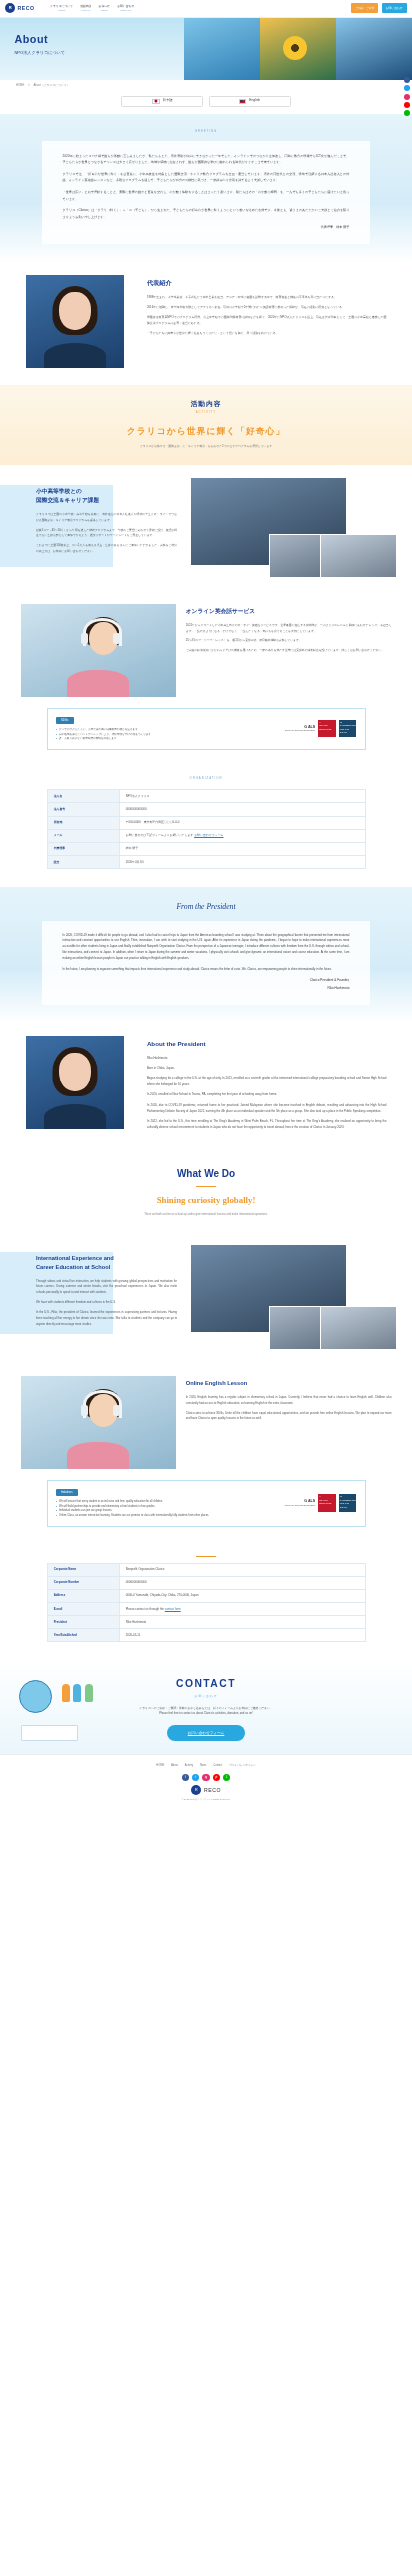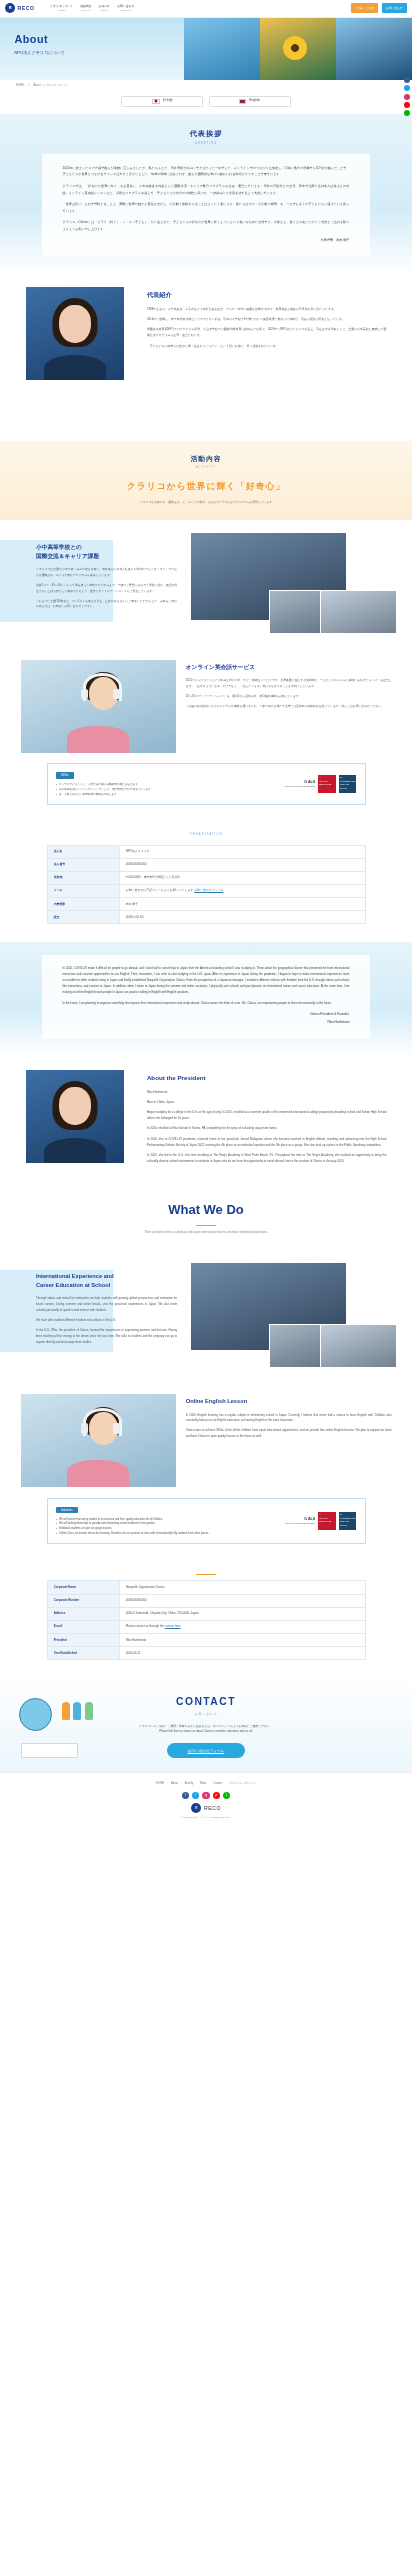--- a/index.html
+++ b/index.html
@@ -151,21 +151,21 @@
     border: 0; background: #9fdcf2; z-index: -1;
   }
   .profile-text { flex: 1; padding-top: 3.1px; }
   .profile-name { font-size: 6.2px; color: #1b3f8f; font-weight: bold; margin-bottom: 5.2px; }
   .profile-body { font-size: 2.9px; line-height: 2.1; color: #555; text-align: justify; }
   .profile-body p { margin-bottom: 4.1px; }
 
   
   .activity-hero {
     background: linear-gradient(180deg,#fdf6e8 0%, #fceed4 100%);
-    padding: 12.4px 0 15.5px; text-align: center; position: relative; margin-top: 43px;
+    padding: 12.4px 0 15.5px; text-align: center; position: relative;
   }
   .activity-title { font-size: 6.7px; color: #1b3f8f; font-weight: bold; letter-spacing: 1px; }
   .activity-en { font-size: 2.8px; color: #e0a94a; letter-spacing: 1px; margin: 1px 0 9.3px; }
   .activity-catch {
     font-size: 8.8px; color: #f09a2e; font-weight: bold; letter-spacing: 1px;
   }
   .activity-sub { font-size: 2.8px; color: #777; margin-top: 5.2px; }
 
   
   .block { position: relative; padding: 13.4px 0; }
@@ -245,21 +245,21 @@
     padding: 13.4px 0 17.5px;
   }
   .en-title {
     text-align:center; font-size: 7.7px; color: #1b3f8f; font-style: italic;
     font-family: "Liberation Serif", serif; margin-bottom: 8.2px;
   }
   .en-body { font-size: 2.8px; line-height: 2.1; color: #444; text-align: justify; }
   .en-body p { margin-bottom: 5.2px; }
 
   .en-what { background: #fff; padding: 13.4px 0 13.4px; text-align: center; }
-  .en-what h2 { font-size: 13px; color: #1b3f8f; font-weight: bold; }
+  .en-what h2 { font-size: 10px; color: #1b3f8f; font-weight: bold; }
   .en-what .catch { font-size: 8.8px; color: #f09a2e; font-weight: bold; margin-top: 6.2px; font-family: "Liberation Serif", serif; }
   .en-what .note { font-size: 2.7px; color: #888; margin-top: 5.2px; }
 
   
   .contact-sec {
     background: linear-gradient(180deg,#ffffff,#eaf6fc);
     padding: 15.5px 0 13.4px; text-align: center; position: relative; overflow: hidden;
   }
   .contact-title { font-size: 10.3px; color: #1b3f8f; font-weight: bold; letter-spacing: 1.5px; }
   .contact-en { font-size: 2.8px; color: #7aa7d8; letter-spacing: 1px; margin-top: 1px; }
@@ -365,21 +365,20 @@
       <span class="flag flag-jp"></span>
       <span>日本語</span>
     </div>
     <div class="lang-btn">
       <span class="flag flag-us"></span>
       <span>English</span>
     </div>
   </div>
 
   <div class="greeting-wrap">
-    <div class="sec-title">代表挨拶</div>
     <div class="sec-title-en">GREETING</div>
     <div class="greeting-card">
       <div class="body-text">
         <p>2020年に始まったコロナ禍で誰もが移動に苦しみましたが、私たちもまた、海外渡航が自由にできなかった一年でした。オンラインでのつながりは加速し、同時に教育の現場でもICT化が進んだことで、子どもたちが世界とつながるチャンスは大きく広がりました。地域や環境に左右されず、誰もが国際的な学びに触れられる時代がすぐそこまで来ています。</p>
         <p>クラリコでは、「好奇心が世界に輝く」を合言葉に、小中高校生を対象とした国際交流・キャリア教育プログラムを企画・運営しています。海外の同世代との交流、現地で活躍する日本人社会人との対話、オンライン英会話レッスンなど、多彩なプログラムを通して、子どもたちが自分の可能性に気づき、一歩踏み出す勇気を持てるよう支援しています。</p>
         <p>「世界は広い」と頭で理解することと、実際に世界の誰かと言葉を交わし、心が動く体験をすることはまったく違います。私たちはその「心が動く瞬間」を、一人でも多くの子どもたちに届けたいと願っています。</p>
         <p>クラリコ（Clarico）は「クラリ（輝く）」＋「コ（子ども）」から生まれた、子どもたちの好奇心が世界に輝くようにという想いを込めた名前です。今後とも、皆さまのあたたかいご支援とご協力を賜りますようお願い申し上げます。</p>
       </div>
       <div class="sign">代表理事　橋本 陽子</div>
     </div>
@@ -519,20 +518,21 @@
       </tr>
       <tr>
         <th>設立</th>
         <td>2020年4月1日</td>
       </tr>
     </tbody>
       </table>
   </div>
 
   <div class="en-greeting">
+    <div class="en-title">From the President</div>
     <div class="greeting-card">
       <div class="en-body">
         <p>In 2020, COVID-19 made it difficult for people to go abroad, and I also had to cancel trips to Japan from the Americas boarding school I was studying at. Three about the geographical barrier that prevented me from international interaction and constant opportunities to use English. Then, innovation, I can wish to start studying in the U.S. again. After its experience in Japan during the pandemic, I began to hope to make international experiences more accessible for other students living in Japan and finally established Nonprofit Organization Clarico. From the perspective of a Japanese teenager, I introduce different cultures with freedom from the U.S. through videos and school-like interactions, and connect to Japan. In addition, when I return to Japan during the summer and winter vacations, I physically visit schools and give dynamic an international nature and course education. At the same time, I am making an online English lesson people in Japan can practice talking in English with English speakers.</p>
         <p>In the future, I am planning to organize something that impacts their international experience and study abroad. Clarico means the letter of curio. We, Clarico, are empowering people to shine internationally in the future.</p>
       </div>
       <div class="sign">Clarico President &amp; Founder,</div>
       <div class="sign">Riko Hashimoto</div>
     </div>
   </div>
 
@@ -557,20 +557,21 @@
           <p>In 2020, due to COVID-19 pandemic, returned home to her practiced. Joined Malaysian where she became involved in English debate, resulting and advancing into the High School Parliamentary Debate Society of Japan 2022, earning the 4th place as an individual speaker and the 5th place as a group. She also took up a place in the Public Speaking competition.</p>
           <p>In 2022, she led to the U.S., this time enrolling at The King's Academy in West Palm Beach, FL. Throughout her time at The King's Academy, she realized an opportunity to bring the culturally diverse school environment to students in Japan who do not have the opportunity to travel abroad, hence the creation of Clarico in January 2023.</p>
         </div>
       </div>
     </div>
   </div>
 
   <div class="en-what">
     <h2>What We Do</h2>
     <div class="orange-line"></div>
+    <div class="catch">Shining curiosity globally!</div>
     <div class="note">There are both on-line as school-up and to give international lessons and make international operations.</div>
   </div>
 
   <div class="block">
     <div class="band-blue" style="top:20.6px;"></div>
     <div class="block-inner">
       <div class="blk-text">
         <div class="blk-h">
           <span>International Experience and</span><br>
           <span>Career Education at School</span>

